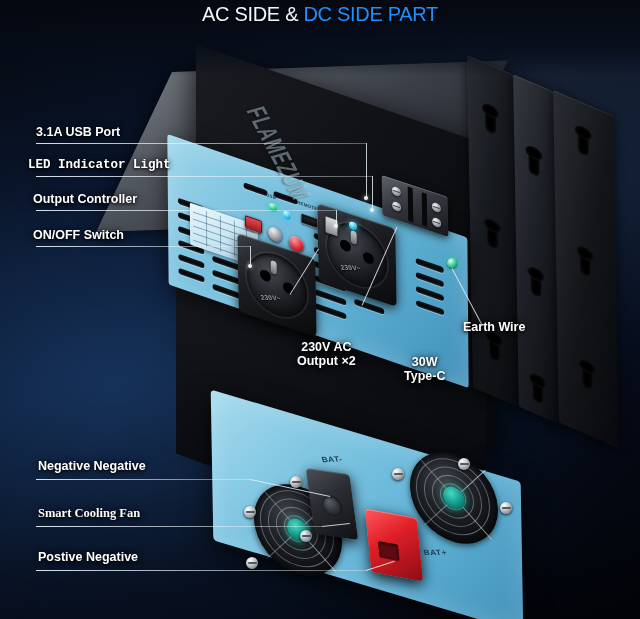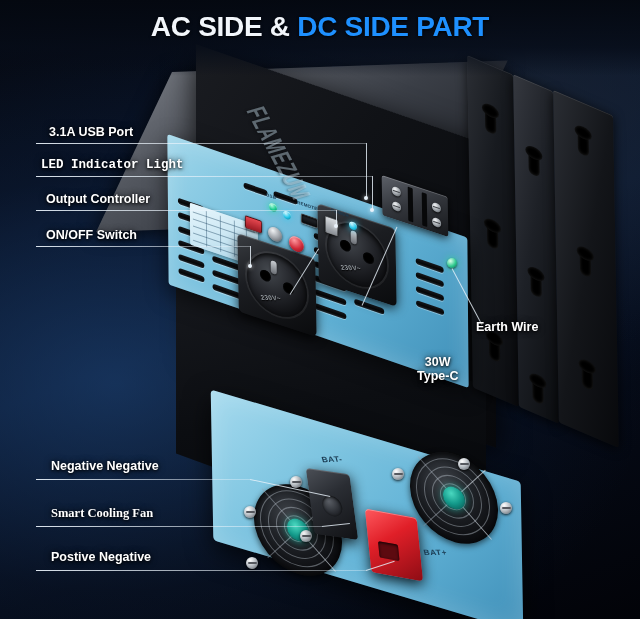--- a/index.html
+++ b/index.html
@@ -15,21 +15,21 @@
       radial-gradient(90% 60% at 82% 18%, rgba(34,44,58,0.55) 0%, rgba(0,0,0,0) 65%),
       linear-gradient(160deg, #05070d 0%, #081226 28%, #0a1831 48%, #050a16 72%, #020308 100%);
   }
 
   
   .header {
     position:absolute; left:0; right:0; top:0; height:76px;
     text-align:center; z-index:40;
     background:linear-gradient(180deg, rgba(4,8,16,0.96) 0%, rgba(6,12,24,0.80) 62%, rgba(6,12,24,0) 100%);
   }
-  .title { margin-top:11px; font-size:28px; font-weight:bold; letter-spacing:-0.3px; line-height:1.12; }
+  .title { margin-top:3px; font-size:20px; font-weight:normal; letter-spacing:-0.3px; line-height:1.12; }
   .title .w { color:#f2f6fb; text-shadow:0 1px 3px rgba(0,0,0,0.9); }
   .title .b { color:#1e90ff; text-shadow:0 1px 3px rgba(0,0,0,0.9); }
   .subtitle { margin-top:4px; font-size:15.5px; font-weight:bold; color:#ffffff; text-shadow:0 1px 3px rgba(0,0,0,0.85); }
 
   
   .inverter { position:absolute; left:0; top:0; width:640px; height:619px; z-index:10; }
 
   
   .body-top {
     position:absolute; left:172px; top:72px; width:330px; height:160px;
@@ -199,21 +199,21 @@
   .watermark {
     position:absolute; left:268px; top:104px; z-index:14;
     font-size:17px; font-weight:bold; letter-spacing:1px;
     color:rgba(205,228,242,0.42);
     transform:rotate(62deg) skewX(-12deg) scaleY(1.5);
     transform-origin:left top; white-space:nowrap;
     text-shadow:0 1px 2px rgba(0,0,0,0.4);
   }
 
   
-  .callout { position:absolute; z-index:60;margin-left:13px; }
+  .callout { position:absolute; z-index:60; }
   .callout .txt {
     font-size:12.5px; font-weight:bold; color:#ffffff; white-space:pre-line;
     text-shadow:0 1px 3px rgba(0,0,0,0.95), 0 0 7px rgba(0,0,0,0.8); line-height:1.12;
   }
   .callout.center .txt { text-align:center; }
   .rule { position:absolute; height:1px;
     background:linear-gradient(90deg, rgba(235,244,252,0.92), rgba(235,244,252,0.35)); z-index:55; }
   .leader { position:absolute; background:rgba(232,242,250,0.82); z-index:55; }
   .leader.v { width:1px; }
   .diag { position:absolute; height:1px; background:rgba(232,242,250,0.82);
@@ -420,20 +420,24 @@
   <div class="callout" style="left:28px; top:158px;font-family:Liberation Mono, monospace;">
     <div class="txt">LED Indicator  Light</div>
   </div>
   <div class="callout" style="left:33px; top:192px;">
     <div class="txt">Output Controller</div>
   </div>
   <div class="callout" style="left:33px; top:228px;">
     <div class="txt">ON/OFF Switch</div>
   </div>
 
+  <div class="callout center" style="left:297px; top:340px;">
+    <div class="txt">230V AC
+Output ×2</div>
+  </div>
   <div class="callout center" style="left:404px; top:355px;">
     <div class="txt">30W
 Type-C</div>
   </div>
   <div class="callout" style="left:463px; top:320px;">
     <div class="txt">Earth Wire</div>
   </div>
 
   <div class="callout" style="left:38px; top:459px;">
     <div class="txt">Negative Negative</div>

